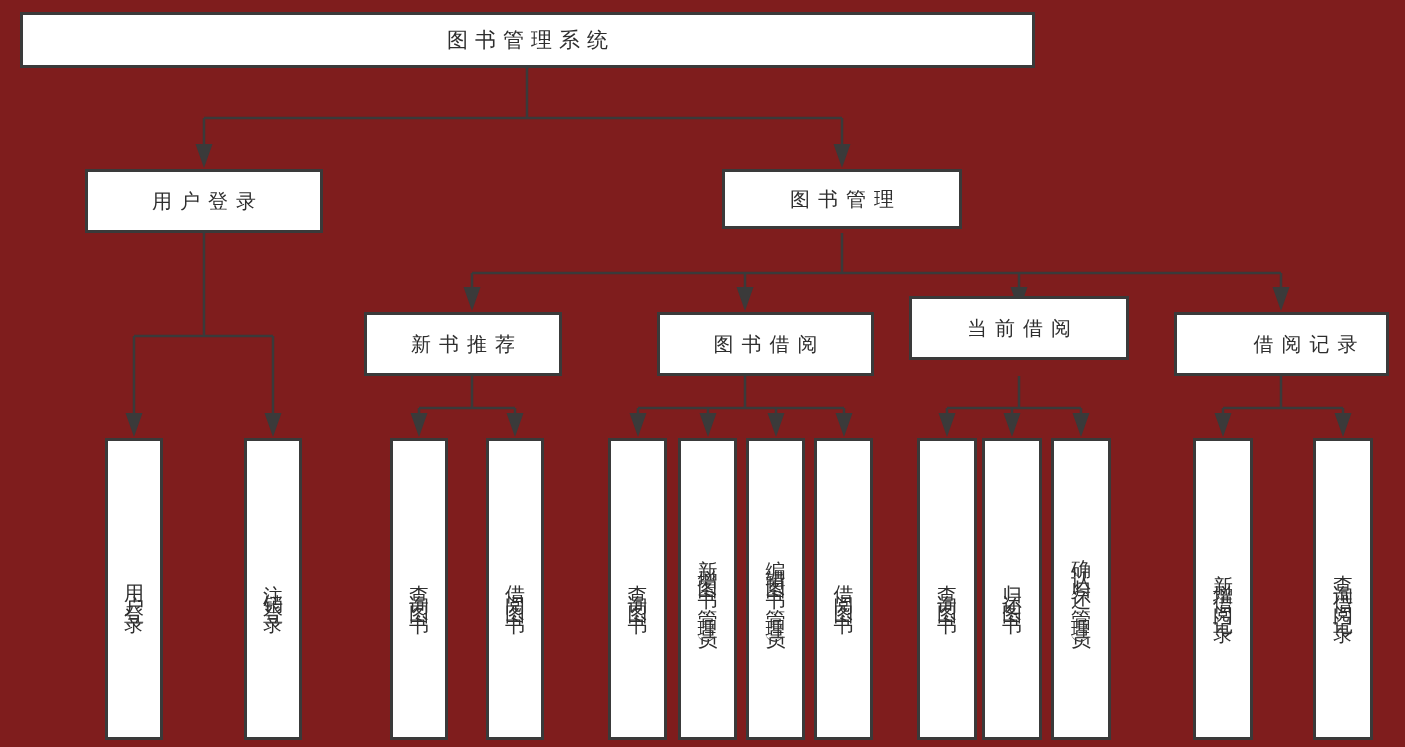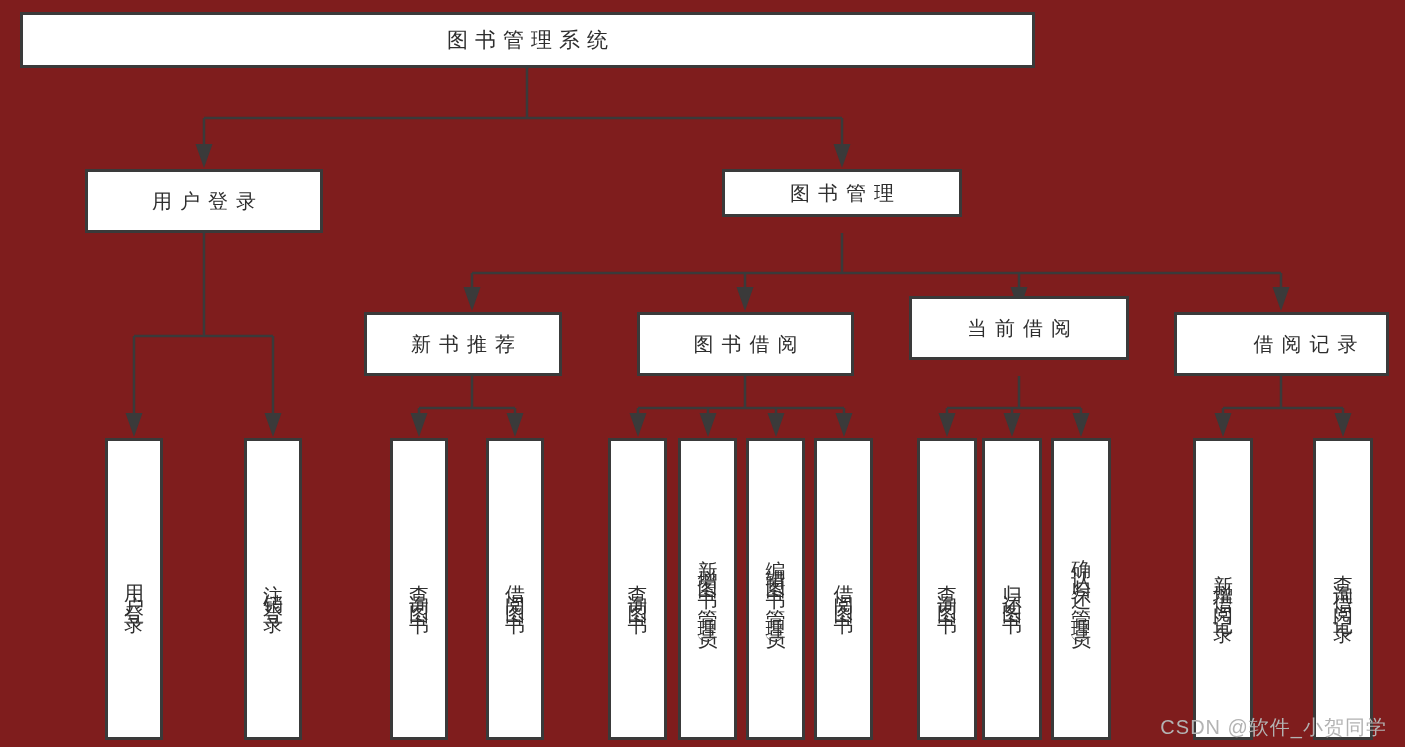--- a/index.html
+++ b/index.html
@@ -93,28 +93,28 @@
     </g>
   </svg>
 
   <div class="box" style="left:20px;top:12px;width:1015px;height:56px;">
     <span class="hlabel root-label">图书管理系统</span>
   </div>
 
   <div class="box" style="left:85px;top:169px;width:238px;height:64px;">
     <span class="hlabel">用户登录</span>
   </div>
-  <div class="box" style="left:722px;top:169px;width:240px;height:48px;">
+  <div class="box" style="left:722px;top:169px;width:240px;height:60px;">
     <span class="hlabel">图书管理</span>
   </div>
 
   <div class="box" style="left:364px;top:312px;width:198px;height:64px;">
     <span class="hlabel">新书推荐</span>
   </div>
-  <div class="box" style="left:637px;top:312px;width:217px;height:64px;">
+  <div class="box" style="left:657px;top:312px;width:217px;height:64px;">
     <span class="hlabel">图书借阅</span>
   </div>
   <div class="box" style="left:909px;top:296px;width:220px;height:64px;">
     <span class="hlabel">当前借阅</span>
   </div>
   <div class="box" style="left:1174px;top:312px;width:215px;height:64px;padding-left:48px;">
     <span class="hlabel">借阅记录</span>
   </div>
 
   <div class="box leaf" style="left:105px;width:58px;">
@@ -154,15 +154,14 @@
     <span class="vtext">确认归还（管理员）</span>
   </div>
 
   <div class="box leaf" style="left:1193px;width:60px;">
     <span class="vtext">新增借阅记录</span>
   </div>
   <div class="box leaf" style="left:1313px;width:60px;">
     <span class="vtext">查询借阅记录</span>
   </div>
 
-  <div class="watermark">CSDN @软件_小贺同学</div>
 
 </div>
 
 </body></html>

